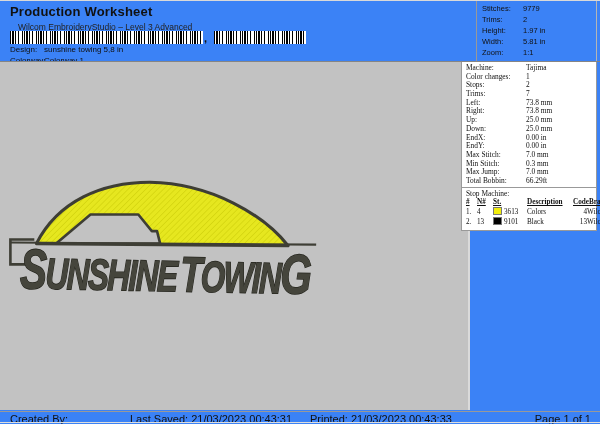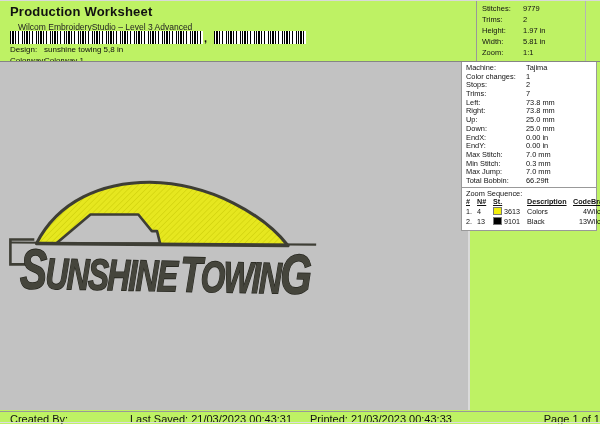--- a/index.html
+++ b/index.html
@@ -1,57 +1,57 @@
 <!DOCTYPE html>
 <html><head>
 <meta charset="utf-8">
 <style>
   html,body{margin:0;padding:0;background:#fff;}
-  .page{position:relative;width:600px;height:424px;background:#bef264;overflow:hidden;
+  .page{position:relative;width:600px;height:424px;background:#3b82f6;overflow:hidden;
         font-family:"Liberation Sans",sans-serif;color:#111;border-top:1px solid #d9d9d9;box-sizing:border-box;}
   
   .title{position:absolute;left:10px;top:3px;font-size:13px;font-weight:bold;letter-spacing:.2px;}
   .subtitle{position:absolute;left:10px;top:21px;font-size:8.5px;color:#222;margin-left:8px;}
   .barcode{position:absolute;top:30px;height:13px;
     background:repeating-linear-gradient(90deg,#000 0 1px,#fff 1px 2px,#000 2px 4px,#fff 4px 5px,#000 5px 6px,#fff 6px 8px,#000 8px 9px,#fff 9px 12px,#000 12px 13px,#fff 13px 14px);}
   .bc1{left:10px;width:193px;}
   .bc2{left:214px;width:92px;}
   .bc-comma{position:absolute;left:204px;top:31px;font-size:11px;font-weight:bold;}
   .hfield{position:absolute;left:10px;font-size:8px;}
   .hfield .lbl{display:inline-block;width:34px;}
   .f-design{top:44px;} .f-colorway{top:55px;}
   
-  .stats-box{position:absolute;left:476px;top:0;width:110px;height:60px;box-sizing:border-box;
+  .stats-box{position:absolute;left:476px;top:0;width:121px;height:60px;box-sizing:border-box;
              border-left:1px solid #999;border-right:1px solid #b5b5b5;padding:3px 0 0 5px;}
   .srow{display:flex;font-size:7.5px;line-height:10.9px;}
   .srow .lbl{flex:0 0 41px;}
   
   .header-divider{position:absolute;left:0;top:60px;width:600px;height:1px;background:#858585;}
   
   .canvas{position:absolute;left:0;top:61px;width:468px;height:348px;border-right:2px solid #dadada;box-sizing:content-box;}
   .logo-svg{position:absolute;left:0;top:114px;width:400px;height:130px;}
   
   .info-panel{position:absolute;left:461px;top:61px;width:136px;height:169px;background:#fff;box-sizing:border-box;
               border-left:1px solid #999;border-right:1px solid #999;border-bottom:1px solid #999;
-              padding:2px 2px 0 4px;}
+              padding:2px 2px 0 4px;font-family:Liberation Serif, serif;}
   .mirow{display:flex;font-size:7.4px;line-height:8.68px;}
   .mirow .lbl{flex:0 0 60px;}
   .ss-divider{height:1px;background:#999;margin:1px -2px 1px -4px;}
   .ss-title{font-size:7.4px;line-height:9.5px;}
   .ss-table{font-size:7.2px;}
   .ssrow{display:flex;line-height:8.8px;align-items:baseline;}
   .c-num{flex:0 0 11px;} .c-n{flex:0 0 16px;} .c-st{flex:0 0 34px;}
   .c-desc{flex:0 0 46px;} .c-code{flex:0 0 14px;text-align:right;} .c-brand{flex:1 1 auto;text-align:right;}
   .ss-head span{font-weight:bold;text-decoration:underline;}
   .swatch{display:inline-block;width:7px;height:6px;border:1px solid #777;vertical-align:-1px;margin-right:2px;}
   
   .footer-line{position:absolute;left:0;top:410px;width:600px;height:1px;background:#999;}
   .ft{position:absolute;top:412px;font-size:11px;}
   .ft-created{left:10px;} .ft-saved{left:130px;} .ft-printed{left:310px;}
-  .ft-page{right:0;text-align:left;text-decoration:underline;}
+  .ft-page{right:9px;text-align:left;text-decoration:underline;}
   .bottom-line{position:absolute;left:0;top:421px;width:600px;height:1px;background:#ddd;}
 </style>
 </head>
 <body>
 
 <div class="page">
 
   <div class="title">Production Worksheet</div>
   <div class="subtitle">Wilcom EmbroideryStudio – Level 3 Advanced</div>
   <div class="barcode bc1"></div>
@@ -164,21 +164,21 @@
     <div class="mirow">
         <span class="lbl">Max Jump:</span>
         <span>7.0 mm</span>
       </div>
     <div class="mirow">
         <span class="lbl">Total Bobbin:</span>
         <span>66.29ft</span>
       </div>
 
     <div class="ss-divider"></div>
-    <div class="ss-title">Zoom Sequence:</div>
+    <div class="ss-title">Stop Machine:</div>
 
     <div class="ss-table">
       <div class="ssrow ss-head">
         <span class="c-num">#</span>
         <span class="c-n">N#</span>
         <span class="c-st">St.</span>
         <span class="c-desc">Description</span>
         <span class="c-code">Code</span>
         <span class="c-brand">Brand</span>
       </div>

